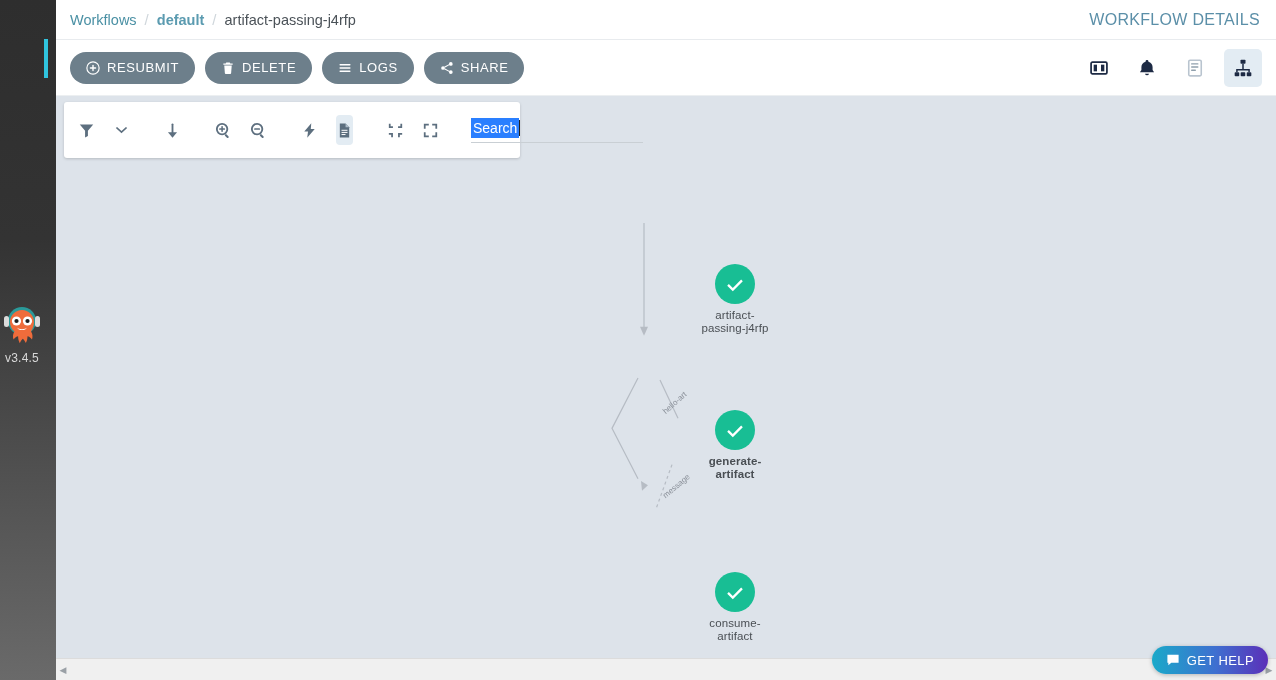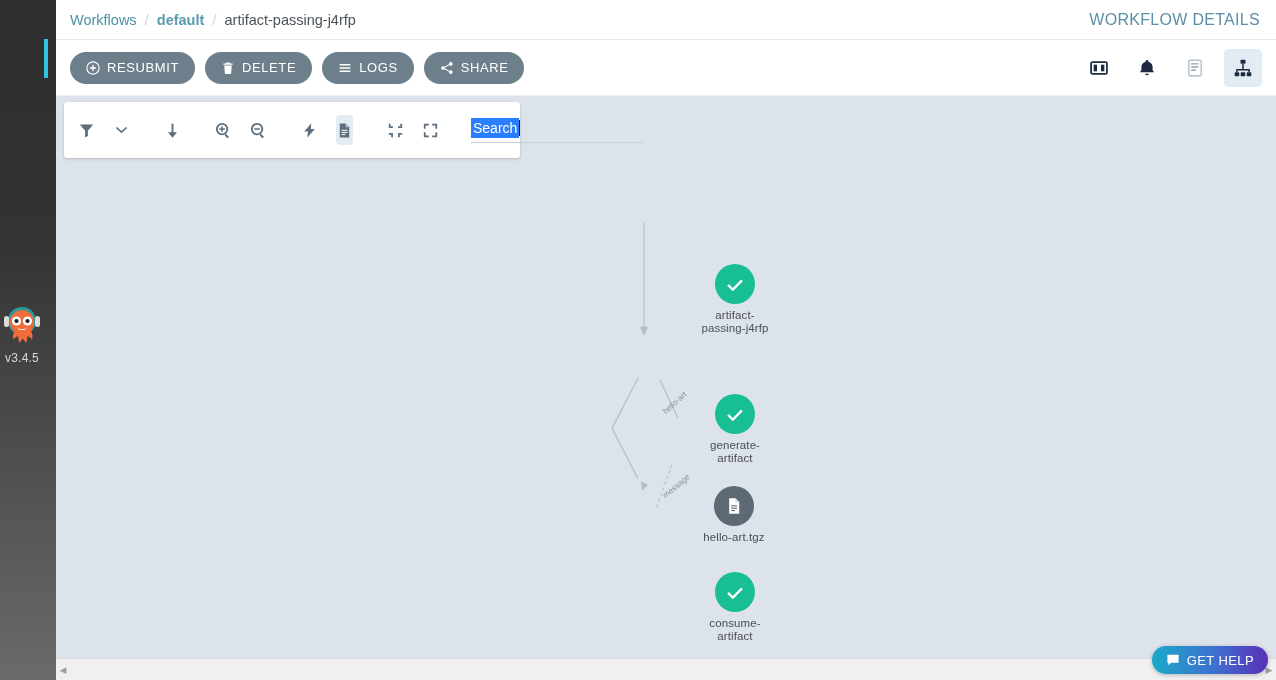--- a/index.html
+++ b/index.html
@@ -416,42 +416,30 @@
         <div class="node" style="left:624px; top:168px; width:110px;justify-content:space-between;">
           <div class="node-circle succeeded">
             <svg width="22" height="22" viewBox="0 0 24 24">
               <path d="M9.6 16.3L5.3 12l-1.8 1.8 6.1 6.1L20.5 8.9l-1.8-1.8z"></path>
             </svg>
           </div>
           <div class="node-label">artifact-
 passing-j4rfp</div>
         </div>
 
-        <div class="node" style="left:604px; top:298px; width:150px;">
+        <div class="node" style="left:604px; top:314px; width:150px;font-weight:bold;">
           <div class="node-circle succeeded">
             <svg width="22" height="22" viewBox="0 0 24 24">
               <path d="M9.6 16.3L5.3 12l-1.8 1.8 6.1 6.1L20.5 8.9l-1.8-1.8z"></path>
             </svg>
           </div>
           <div class="node-label">generate-
 artifact</div>
         </div>
 
-        <div class="node" style="left:618px; top:390px; width:120px;">
-          <div class="node-circle artifact">
-            <svg width="20" height="20" viewBox="0 0 24 24">
-              <path d="M6.2 2.6h7.5l4.6 4.6v14.2H6.2z" fill="#fff"></path>
-              <path d="M13.7 2.6l4.6 4.6h-4.6z" fill="#c9d2da"></path>
-              <rect x="8.6" y="11.2" width="7" height="1.3" fill="#5d6a75"></rect>
-              <rect x="8.6" y="14" width="7" height="1.3" fill="#5d6a75"></rect>
-              <rect x="8.6" y="16.8" width="4.6" height="1.3" fill="#5d6a75"></rect>
-            </svg>
-          </div>
-          <div class="node-label">hello-art.tgz</div>
-        </div>
 
         <div class="node" style="left:604px; top:476px; width:150px;">
           <div class="node-circle succeeded">
             <svg width="22" height="22" viewBox="0 0 24 24">
               <path d="M9.6 16.3L5.3 12l-1.8 1.8 6.1 6.1L20.5 8.9l-1.8-1.8z"></path>
             </svg>
           </div>
           <div class="node-label">consume-
 artifact</div>
         </div>

